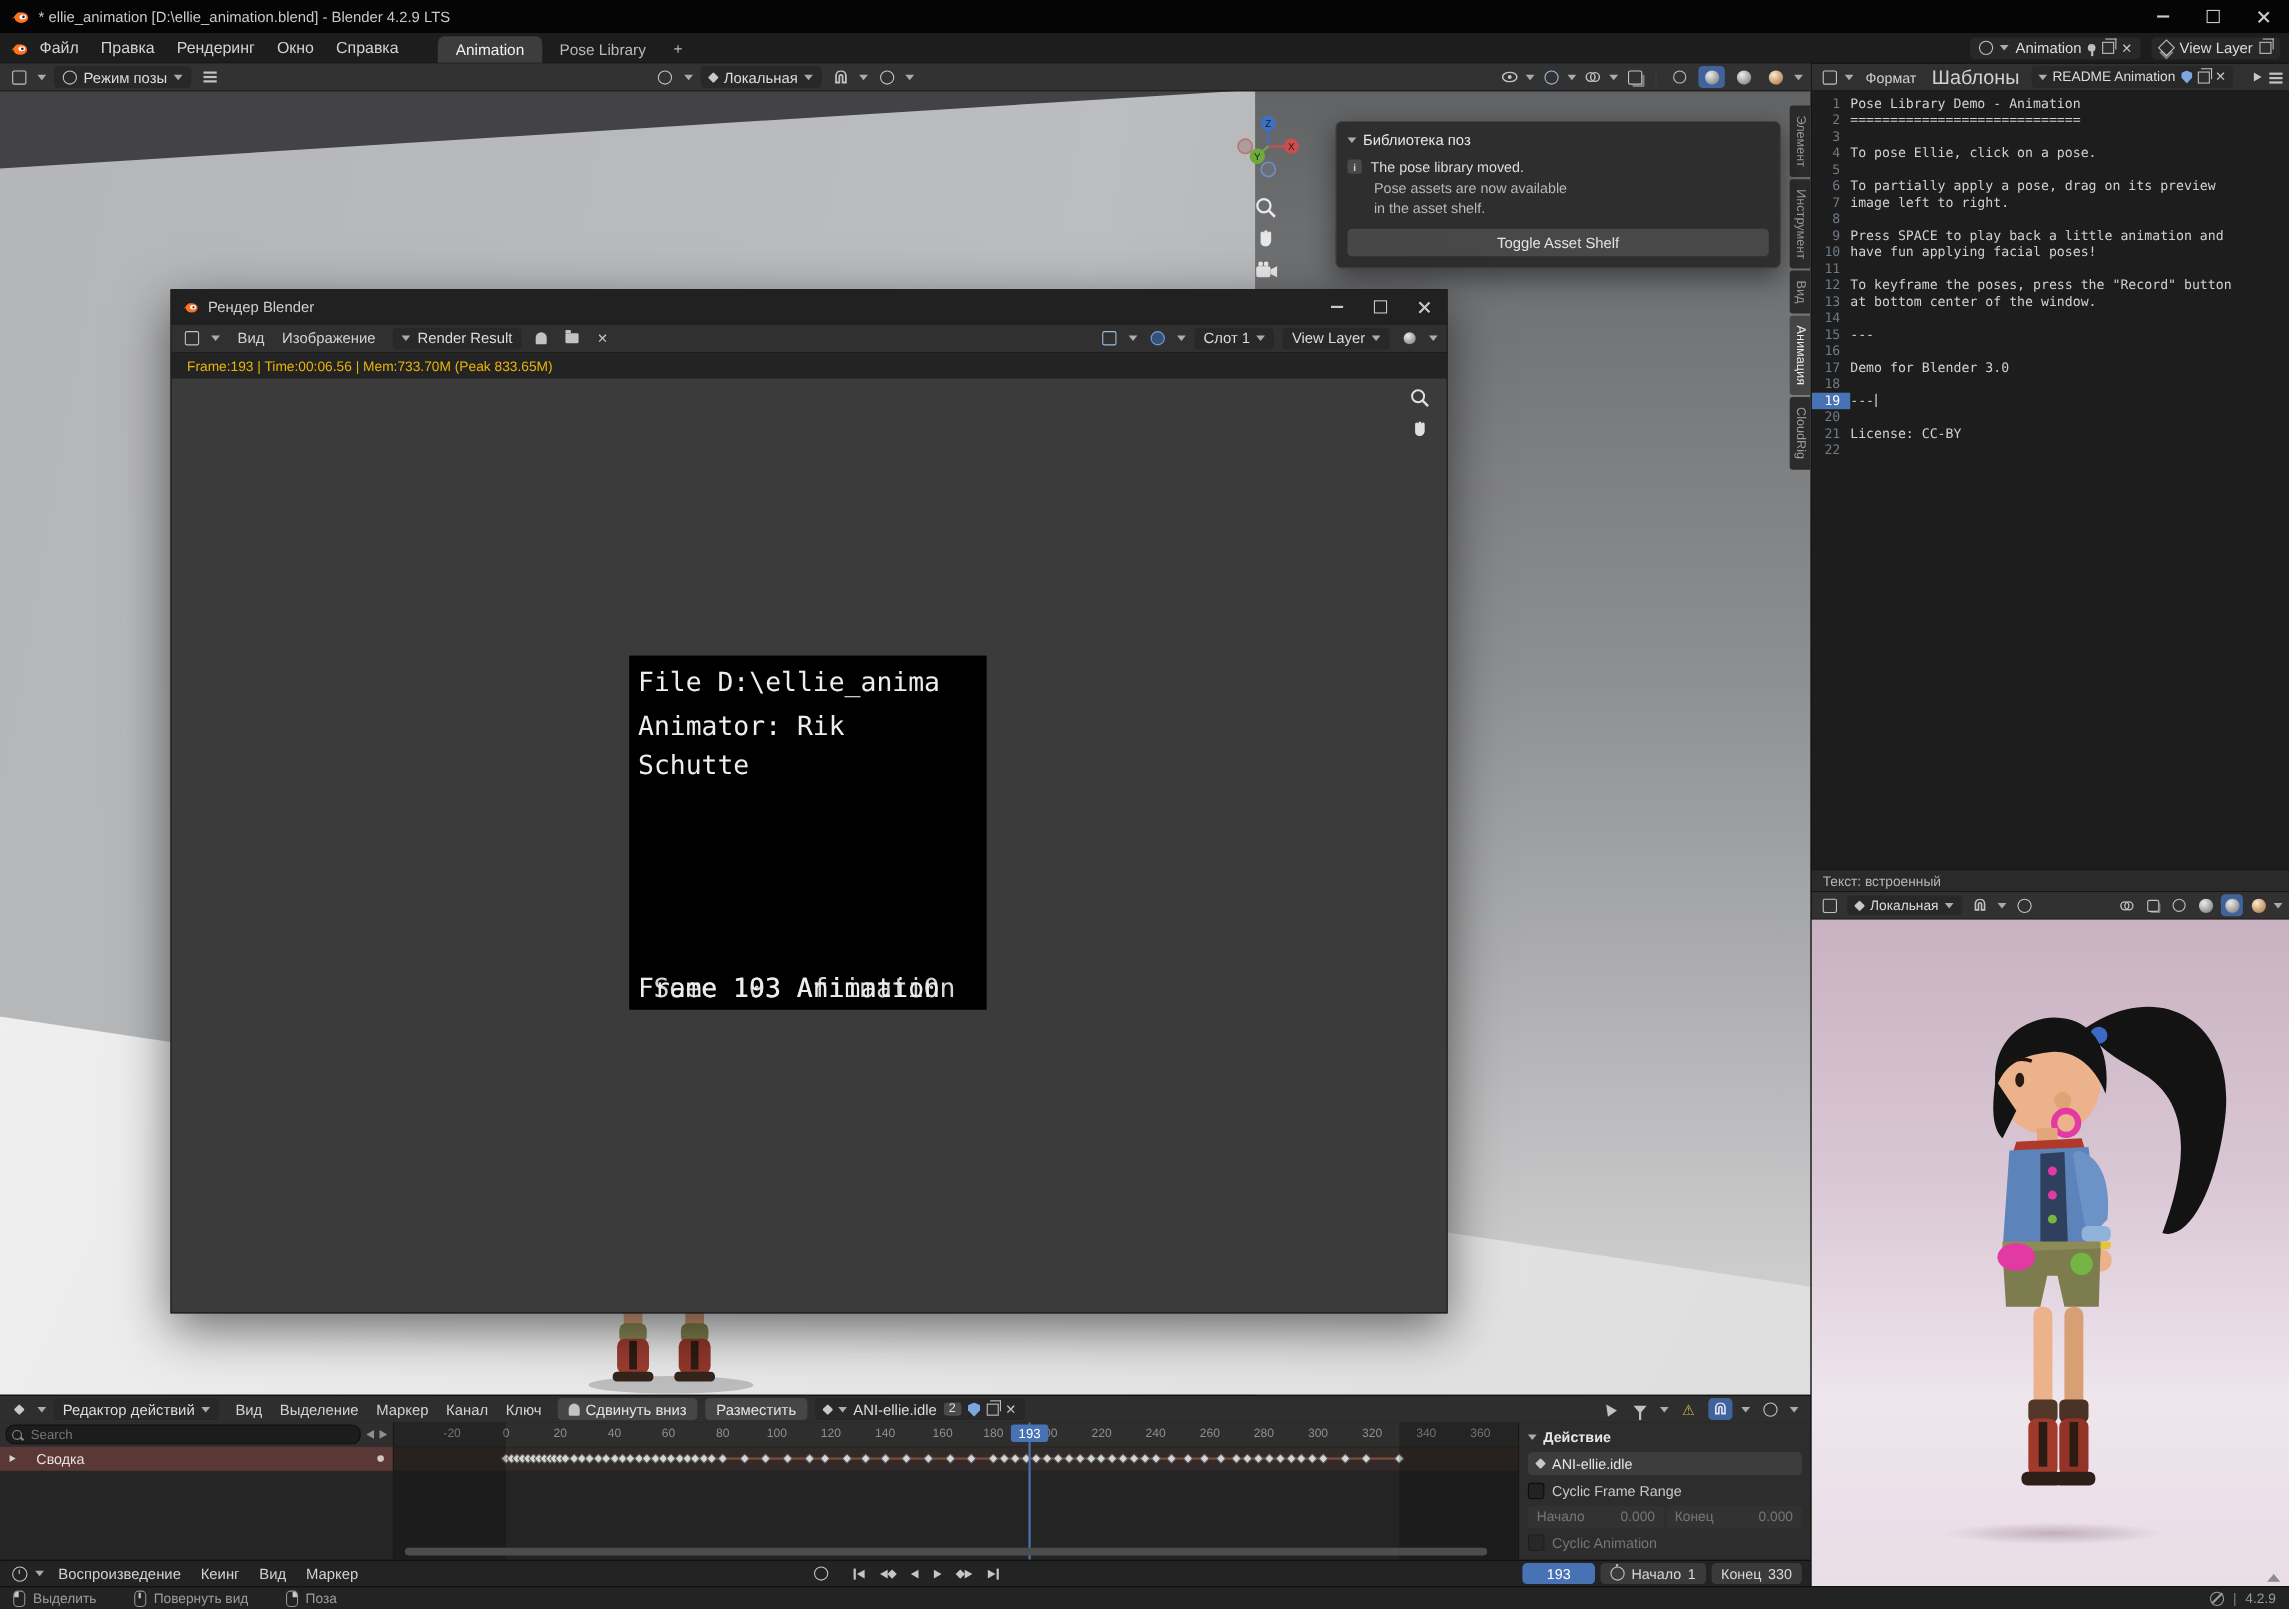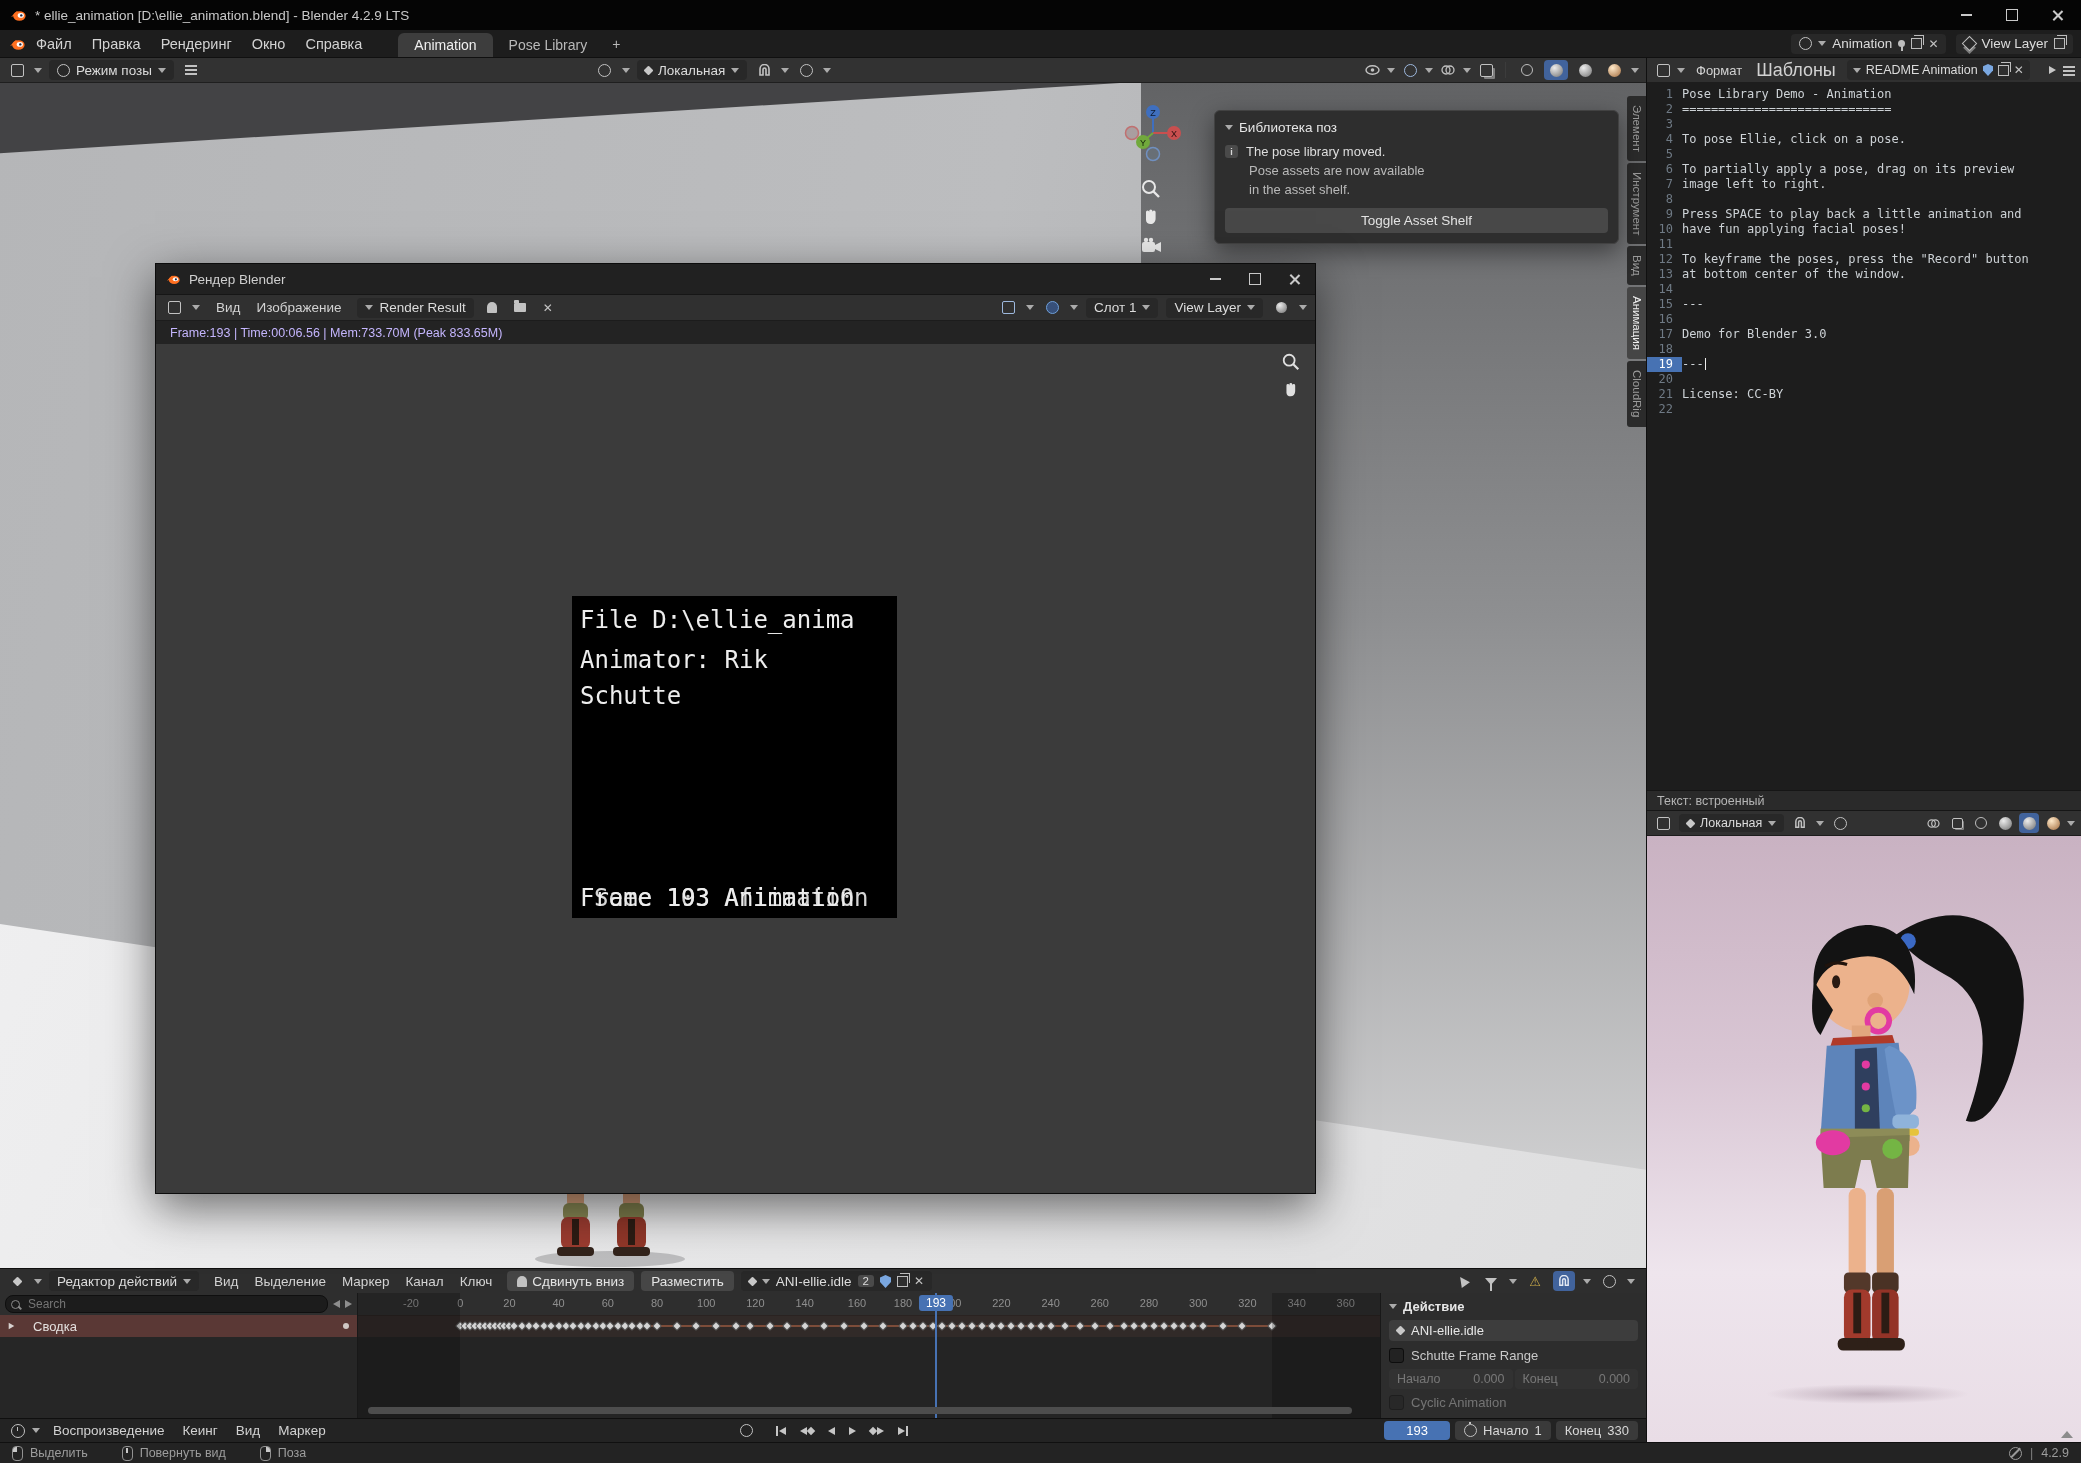--- a/index.html
+++ b/index.html
@@ -86,21 +86,21 @@
   #pose-popup{position:absolute;left:1214px;top:28px;width:405px;background:#2e2e2e;border:1px solid #424242;border-radius:6px;box-shadow:0 8px 24px rgba(0,0,0,.45);z-index:10;padding:6px 10px 10px;box-sizing:border-box;}
   .pp-title{display:flex;align-items:center;gap:6px;font-size:13.5px;color:#e6e6e6;padding:3px 0 7px;}
   .pp-line{font-size:13px;color:#b9b9b9;padding:2px 0 2px 24px;}
   .pp-line.first{color:#dedede;display:flex;align-items:center;gap:8px;padding-left:0;}
   .pp-btn{margin-top:9px;background:#484848;border-radius:4px;height:25px;display:flex;align-items:center;justify-content:center;font-size:13.5px;color:#e2e2e2;}
 
   
   #rwin{left:155px;top:263px;width:1159px;height:929px;background:#3a3a3a;border:1px solid #0c0c0c;box-shadow:0 14px 44px rgba(0,0,0,.55);z-index:30;}
   .rwin-title{height:30px;background:#212121;display:flex;align-items:center;gap:9px;padding:0 0 0 10px;font-size:13.5px;color:#cfcfcf;}
   .rwin-header{height:25px;background:#303030;border-top:1px solid #161616;border-bottom:1px solid #1c1c1c;display:flex;align-items:center;gap:8px;padding:0 8px;}
-  .rwin-info{height:23px;background:#232323;display:flex;align-items:center;padding:0 14px;font-size:12.5px;color:#c4b5fd;border-bottom:1px solid #191919;}
+  .rwin-info{height:23px;background:#232323;display:flex;align-items:center;padding:0 14px;font-size:12.5px;color:#eab308;border-bottom:1px solid #191919;}
   .rwin-canvas{position:absolute;left:0;top:80px;right:0;bottom:0;background:#3b3b3b;overflow:hidden;}
   #stamp{position:absolute;left:416px;top:252px;width:325px;height:322px;background:#000;overflow:hidden;font-family:"DejaVu Sans Mono",monospace;color:#ededed;}
   .stamp-line{position:absolute;left:8px;font-size:24px;white-space:nowrap;}
   .stamp-bottom{position:absolute;left:8px;bottom:6px;height:30px;width:340px;}
   .stamp-bottom span{position:absolute;bottom:0;font-size:24px;white-space:nowrap;}
   .stamp-bottom .b{left:14px;opacity:.9;}
 
   
   #rightcol{left:1646px;top:58px;width:435px;height:1384px;background:#1d1d1d;border-left:1px solid #101010;box-sizing:border-box;}
   .te-header{height:24px;background:#303030;border-bottom:1px solid #1c1c1c;display:flex;align-items:center;gap:4px;padding:0 6px;}
@@ -548,21 +548,21 @@
       <div class="dsp-title">
         <span class="caret"></span>
         <span>Действие</span>
       </div>
       <div class="dsp-name">
         <span class="i-diamond"></span>
         <span>ANI-ellie.idle</span>
       </div>
       <div class="dsp-row">
         <span class="cb"></span>
-        <span>Schutte Frame Range</span>
+        <span>Cyclic Frame Range</span>
       </div>
       <div class="dsp-fields">
         <div class="dsp-field">
           <span>Начало</span>
           <span>0.000</span>
         </div>
         <div class="dsp-field">
           <span>Конец</span>
           <span>0.000</span>
         </div>

